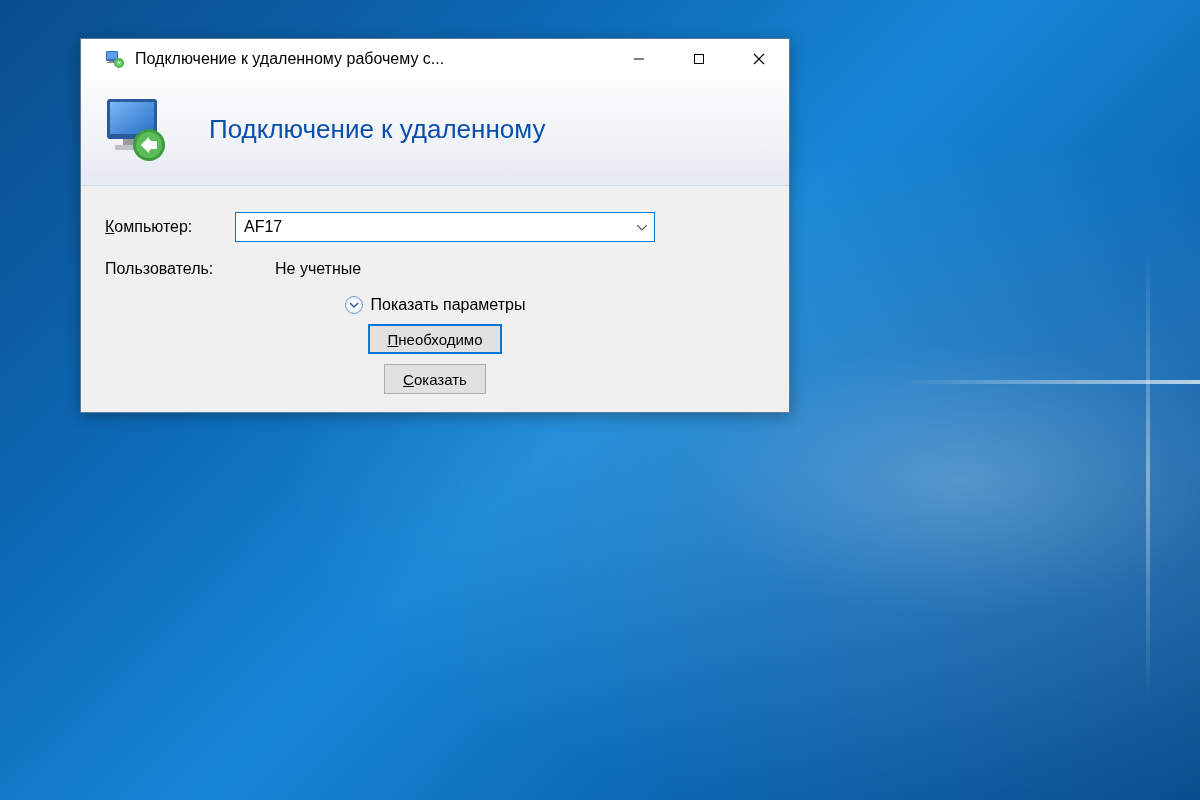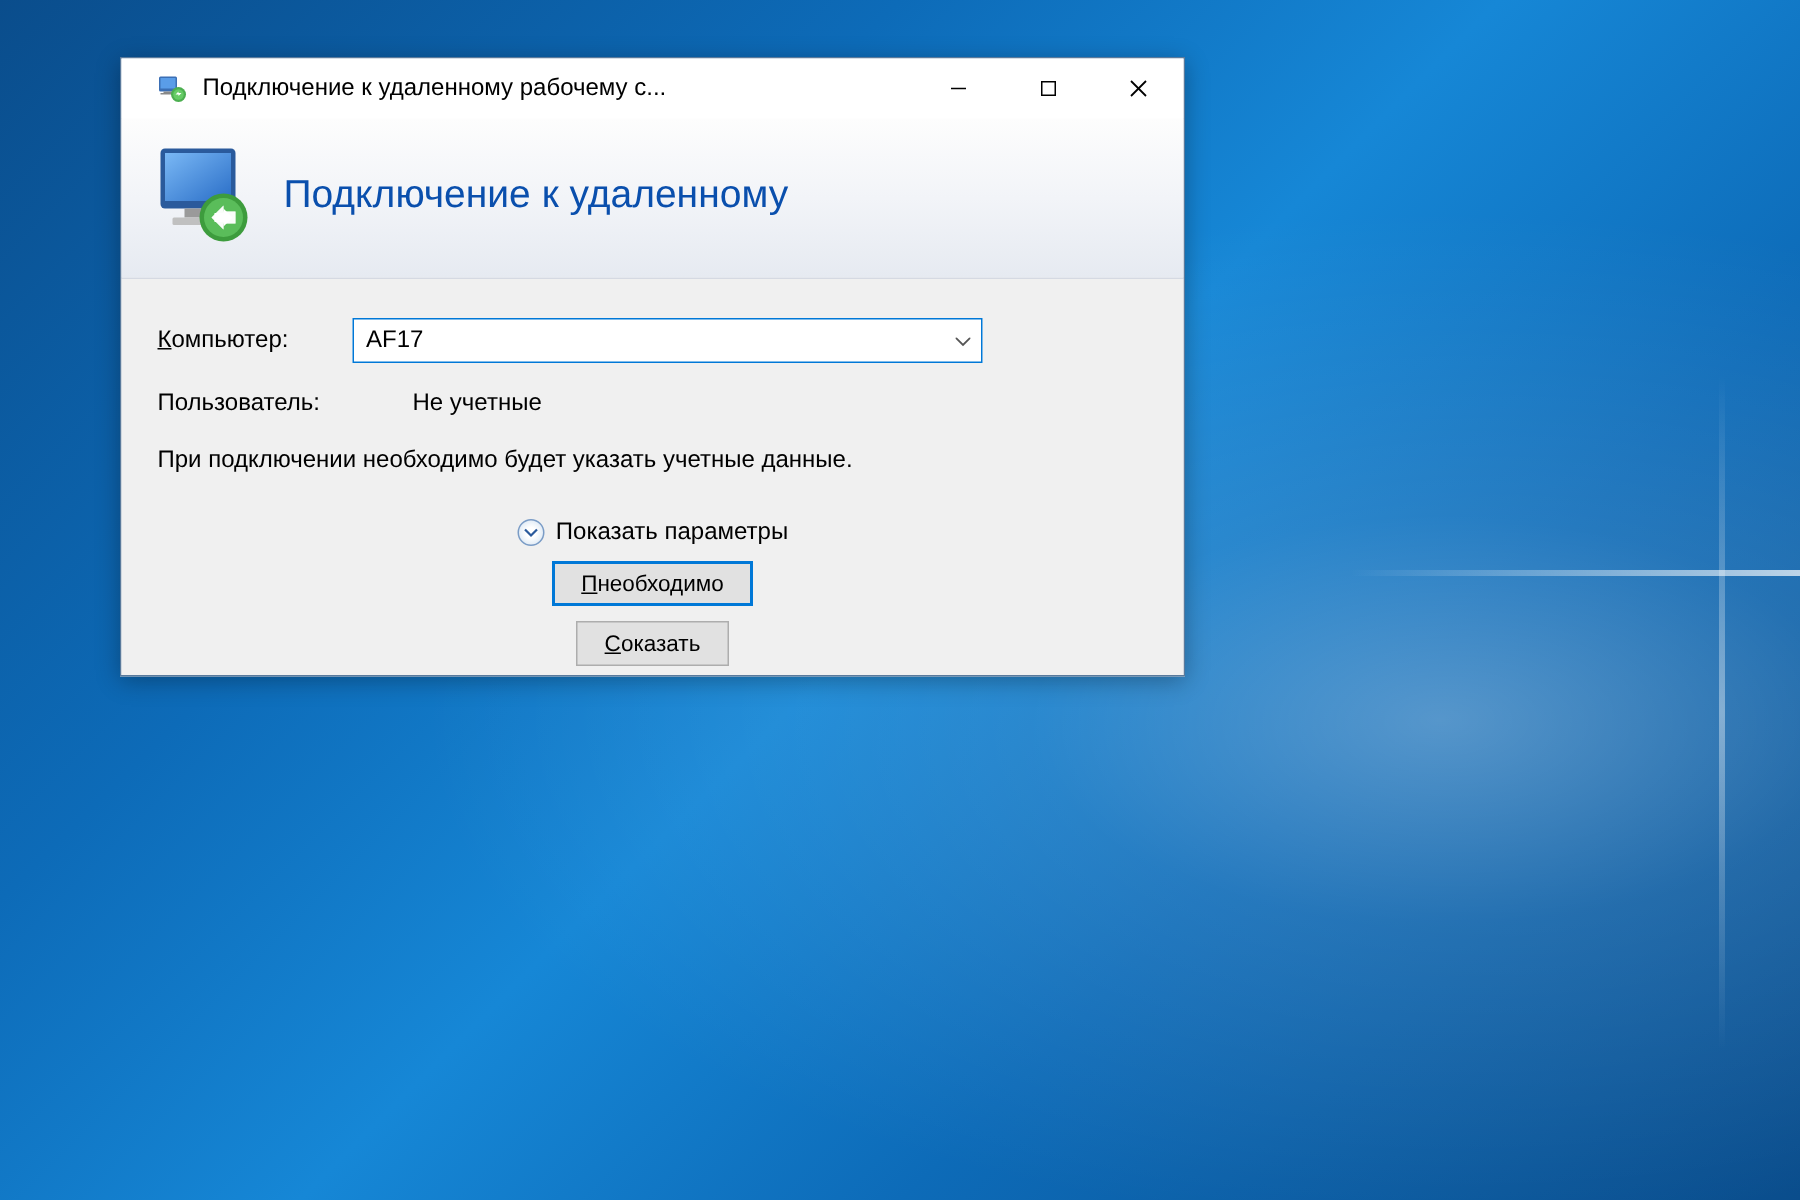--- a/index.html
+++ b/index.html
@@ -92,32 +92,33 @@
     }
     .banner-icon {
       width: 70px;
       height: 70px;
       position: relative;
       flex-shrink: 0;
     }
     .banner-title {
       color: #0a4fad;
       line-height: 1.15;
+      margin-left: 20px;
     }
     .banner-title-line1 {
       font-size: 26px;
       font-weight: 400;
     }
     .banner-title-line2 {
       font-size: 30px;
       font-weight: 700;
     }
     .body-area {
       background: #f0f0f0;
-      padding: 26px 24px 6px 24px;
+      padding: 26px 24px 18px 24px;
     }
     .form-row {
       display: flex;
       align-items: center;
       margin-bottom: 18px;
     }
     .form-label {
       font-size: 16px;
       color: #000;
       width: 130px;
@@ -287,21 +288,20 @@
             </svg>
         </span>
       </div>
     </div>
 
     <div class="form-row">
       <div class="form-label">Пользователь:</div>
       <div class="user-value">Не учетные</div>
     </div>
 
-    <div class="info-text">При подключении необходимо будет указать учетные данные.</div>
 
     <div class="footer-row">
       <div class="show-params">
         <span class="expand-icon">
           <svg viewBox="0 0 10 10">
               <path d="M1 3 L5 7 L9 3" fill="none" stroke="#2a5a9c" stroke-width="1.5"></path>
             </svg>
         </span>
         <span><span class="ul">П</span><span>оказать параметры</span></span>
       </div>

